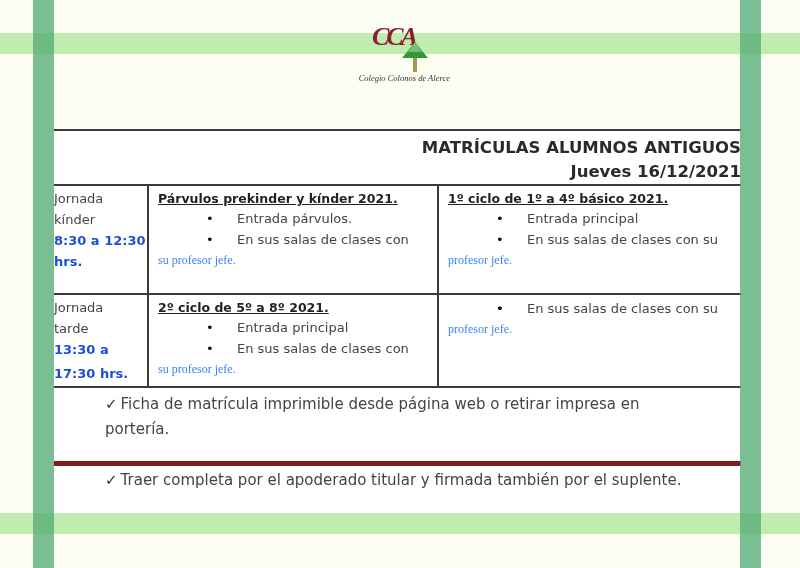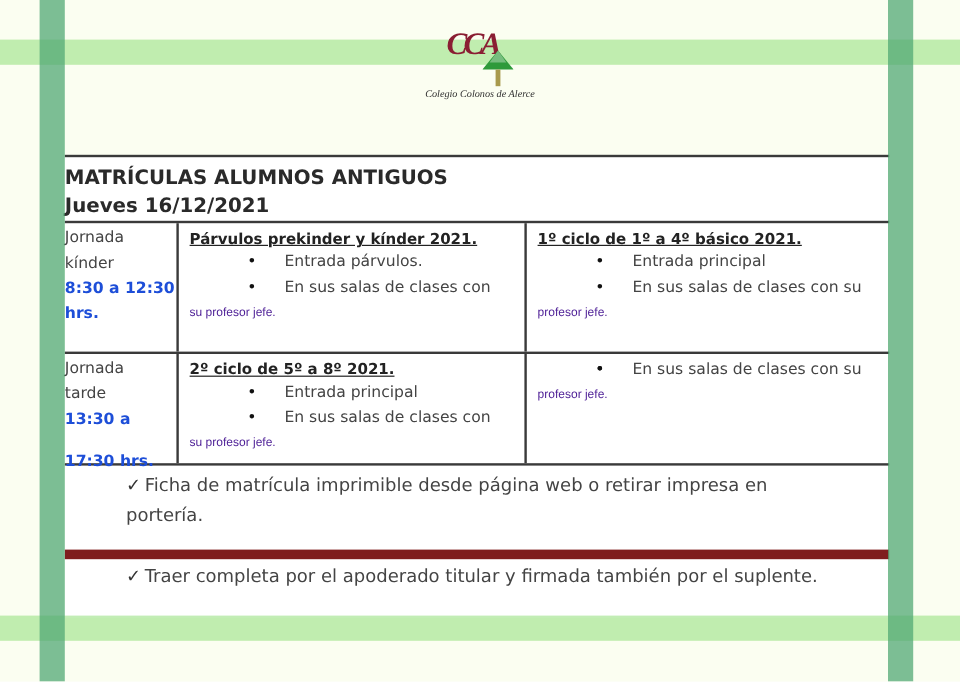--- a/index.html
+++ b/index.html
@@ -33,34 +33,34 @@
   .logo-letters {
     position: absolute; left: 22px; top: 2px;
     font-family: "Liberation Serif", "DejaVu Serif", serif;
     font-size: 26px; font-style: italic; font-weight: bold;
     color: #8a1e33; letter-spacing: -3px;
   }
   .logo-tree {
     position: absolute; left: 52px; top: 22px;
   }
   .logo-caption {
-    position: absolute; left: 0; top: 53px; width: 100px; text-align: center;
+    position: absolute; left: 0; top: 53px; width: 100px; text-align: right;
     font-family: "Liberation Serif", "DejaVu Serif", serif;
     font-style: italic; font-size: 8.5px; color: #333;
   }
   
   .sheet {
     position: absolute; left: 54px; top: 129px; width: 687px;
     z-index: 2;
   }
   .title-block {
     border-top: 2px solid #3a3a3a;
     border-bottom: 2px solid #3a3a3a;
     height: 57px;
-    text-align: left;
+    text-align: right;
     padding-top: 5px;
   }
   .title-line {
     font-family: "DejaVu Sans", sans-serif;
     font-weight: bold; font-size: 16.5px; line-height: 24px; color: #2a2a2a;
   }
   .grid-row {
     display: flex;
     border-bottom: 2px solid #3a3a3a;
   }
@@ -83,25 +83,25 @@
   }
   .bullet {
     font-family: "DejaVu Sans", sans-serif; font-size: 13px; color: #444;
     line-height: 21px; padding-left: 45px; position: relative;
   }
   .bullet .dot {
     position: absolute; left: 48px; top: 0; font-size: 13px; color: #111;
   }
   .bullet .txt { padding-left: 34px; display: inline-block; }
   .wrap-line {
-    font-family: Liberation Sans, sans-serif; font-size: 10px; color: #4c1d95;
+    font-family: Liberation Serif, serif; font-size: 12px; color: #3b82f6;
     line-height: 21px;
   }
   .note1 {
-    height: 78px; border-bottom: 8px solid #7f1d1d;
+    height: 78px; border-bottom: 5px solid #7f1d1d;
     padding: 4px 0 0 51px;
     font-family: "DejaVu Sans", sans-serif; font-size: 15px; line-height: 25px; color: #444;
   }
   .note2 {
     padding: 2px 0 0 51px;
     font-family: "DejaVu Sans", sans-serif; font-size: 15px; line-height: 25px; color: #444;
   }
   .check { color: #333; margin-right: 3px; }
 </style>
 </head>
@@ -149,21 +149,21 @@
       <div class="bullet"><span class="dot">•</span><span class="txt">En sus salas de clases con su</span></div>
       <div class="wrap-line">profesor jefe.</div>
     </div>
   </div>
 
   <div class="grid-row r2">
     <div class="cell-time">
       <div>Jornada</div>
       <div>tarde</div>
       <div class="bold">13:30 a</div>
-      <div class="bold" style="margin-top:14px">17:30 hrs.</div>
+      <div class="bold" style="margin-top:3px">17:30 hrs.</div>
     </div>
     <div class="cell-mid">
       <div class="cell-head">2º ciclo de 5º a 8º 2021.</div>
       <div class="bullet"><span class="dot">•</span><span class="txt">Entrada principal</span></div>
       <div class="bullet"><span class="dot">•</span><span class="txt">En sus salas de clases con</span></div>
       <div class="wrap-line">su  profesor jefe.</div>
     </div>
     <div class="cell-right">
       <div class="bullet"><span class="dot">•</span></div>
       <div class="bullet"><span class="dot">•</span><span class="txt">En sus salas de clases con su</span></div>

